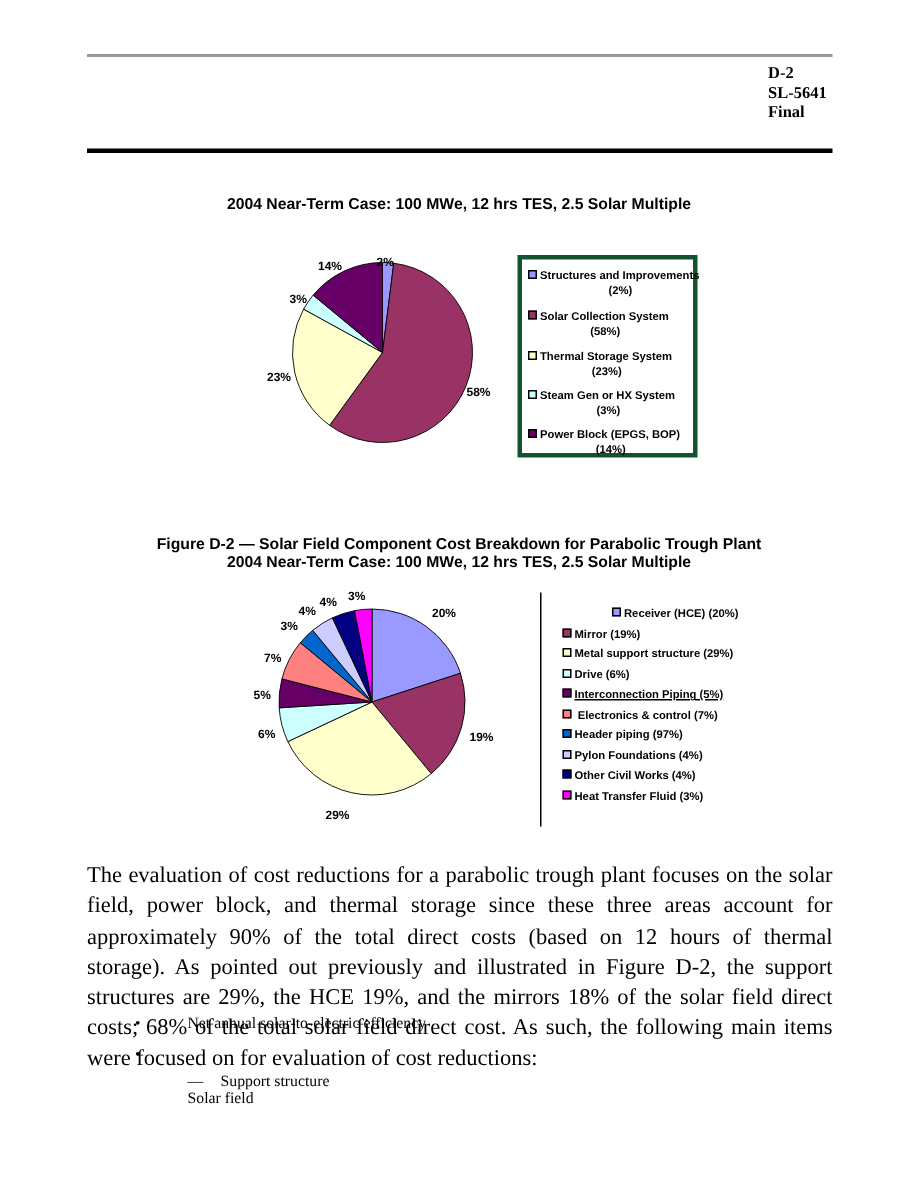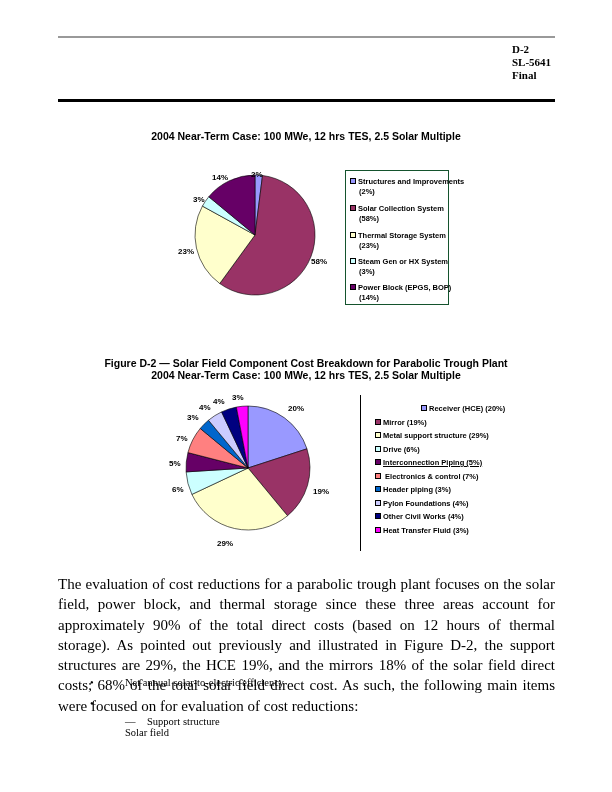--- a/index.html
+++ b/index.html
@@ -3,21 +3,21 @@
 <meta charset="utf-8">
 <style>
   html, body { margin:0; padding:0; background:#fff; }
   body { width:612px; height:792px; position:relative; overflow:hidden; font-family:"Liberation Serif", serif; color:#000; }
   .rule-top { position:absolute; left:58px; top:36px; width:497px; height:2px; background:#999; }
   .hdr { position:absolute; left:500px; top:43px; font-weight:bold; font-size:11px; line-height:13px; font-family:"Liberation Serif", serif;margin-left:12px; }
   .rule-thick { position:absolute; left:58px; top:99px; width:497px; height:3px; background:#000; }
   .fig-title { position:absolute; left:0; width:612px; text-align:center; font-family:"Liberation Sans", sans-serif; font-weight:bold; font-size:10.5px; line-height:12px; }
   svg.pie { position:absolute; left:0; top:0; }
   .plabel { font-family:"Liberation Sans", sans-serif; font-weight:bold; font-size:8px; }
-  .legend1 { position:absolute; left:345px; top:170px; width:104px; height:135px; border:1px solid #14532d; box-sizing:border-box; }
+  .legend1 { position:absolute; left:345px; top:170px; width:120px; height:135px; border:3px solid #14532d; box-sizing:border-box;text-align:center; }
   .legend-item { position:absolute; font-family:"Liberation Sans", sans-serif; font-weight:bold; font-size:7.5px; line-height:9.5px; white-space:nowrap; }
   .swatch { display:inline-block; width:6px; height:6px; border:1px solid #000; margin-right:2px; vertical-align:0px; box-sizing:border-box; }
   .legend2-line { position:absolute; left:360px; top:395px; width:1px; height:156px; background:#000; }
   .body-text { position:absolute; left:58px; top:574px; width:497px; font-size:15px; line-height:20.3px; text-align:justify; }
   .bullet { position:absolute; font-size:10.5px; }
 </style>
 </head>
 <body>
 
 <div class="rule-top"></div>
@@ -96,27 +96,27 @@
   </div>
 </div>
 
 <div class="fig-title" style="top:357px;">
   <div>Figure D-2 — Solar Field Component Cost Breakdown for Parabolic Trough Plant</div>
   <div>2004 Near-Term Case: 100 MWe, 12 hrs TES, 2.5 Solar Multiple</div>
 </div>
 
 <div class="legend2-line"></div>
 <div>
-  <div class="legend-item" style="left:377px; top:404px;padding-left:44px;"><span class="swatch" style="background: rgb(153, 153, 255);"></span><span>Receiver (HCE) (20%)</span></div>
+  <div class="legend-item" style="left:364px; top:404px;padding-left:44px;"><span class="swatch" style="background: rgb(153, 153, 255);"></span><span>Receiver (HCE) (20%)</span></div>
   <div class="legend-item" style="left:375px; top:417.5px;"><span class="swatch" style="background: rgb(153, 51, 102);"></span><span>Mirror (19%)</span></div>
   <div class="legend-item" style="left:375px; top:431px;"><span class="swatch" style="background: rgb(255, 255, 204);"></span><span>Metal support structure (29%)</span></div>
   <div class="legend-item" style="left:375px; top:444.5px;"><span class="swatch" style="background: rgb(204, 255, 255);"></span><span>Drive (6%)</span></div>
   <div class="legend-item" style="left:375px; top:458px;text-decoration:underline;"><span class="swatch" style="background: rgb(102, 0, 102);"></span><span>Interconnection Piping (5%)</span></div>
   <div class="legend-item" style="left:375px; top:471.5px;"><span class="swatch" style="background: rgb(255, 128, 128);"></span><span> Electronics &amp; control (7%)</span></div>
-  <div class="legend-item" style="left:375px; top:485px;"><span class="swatch" style="background: rgb(0, 102, 204);"></span><span>Header piping (3%)</span></div>
+  <div class="legend-item" style="left:375px; top:485px;"><span class="swatch" style="background: rgb(0, 102, 204);"></span><span>Header piping (97%)</span></div>
   <div class="legend-item" style="left:375px; top:498.5px;"><span class="swatch" style="background: rgb(204, 204, 255);"></span><span>Pylon Foundations (4%)</span></div>
   <div class="legend-item" style="left:375px; top:512px;"><span class="swatch" style="background: rgb(0, 0, 128);"></span><span>Other Civil Works (4%)</span></div>
   <div class="legend-item" style="left:375px; top:525.5px;"><span class="swatch" style="background: rgb(255, 0, 255);"></span><span>Heat Transfer Fluid (3%)</span></div>
 </div>
 
 <div class="body-text">The evaluation of cost reductions for a parabolic trough plant focuses on the solar field, power block, and thermal storage since these three areas account for approximately 90% of the total direct costs (based on 12 hours of thermal storage). As pointed out previously and illustrated in Figure D-2, the support structures are 29%, the HCE 19%, and the mirrors 18% of the solar field direct costs; 68% of the total solar field direct cost. As such, the following main items were focused on for evaluation of cost reductions:</div>
 
 <span class="bullet" style="left:90px; top:677px;">•</span>
 <span class="bullet" style="left:125px; top:677px;">Net annual solar-to-electric efficiency</span>
 <span class="bullet" style="left:90px; top:698px;">•</span>

